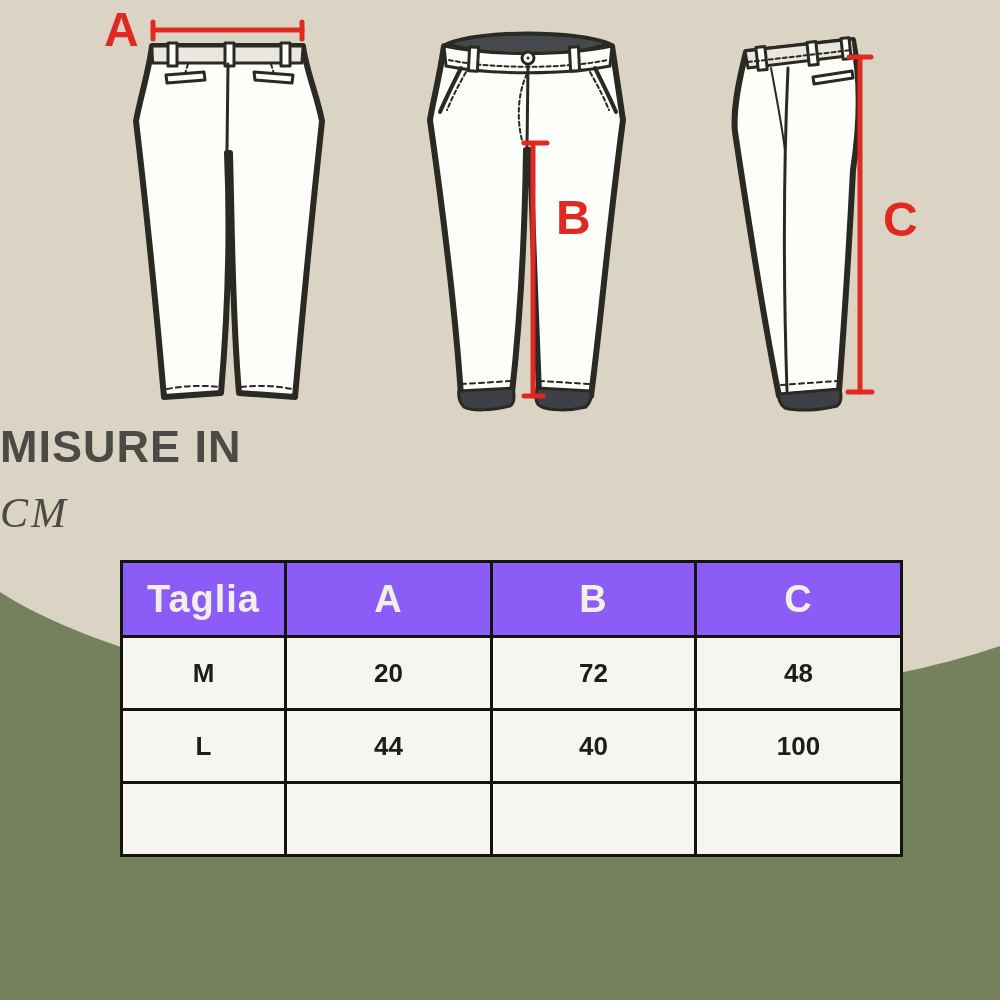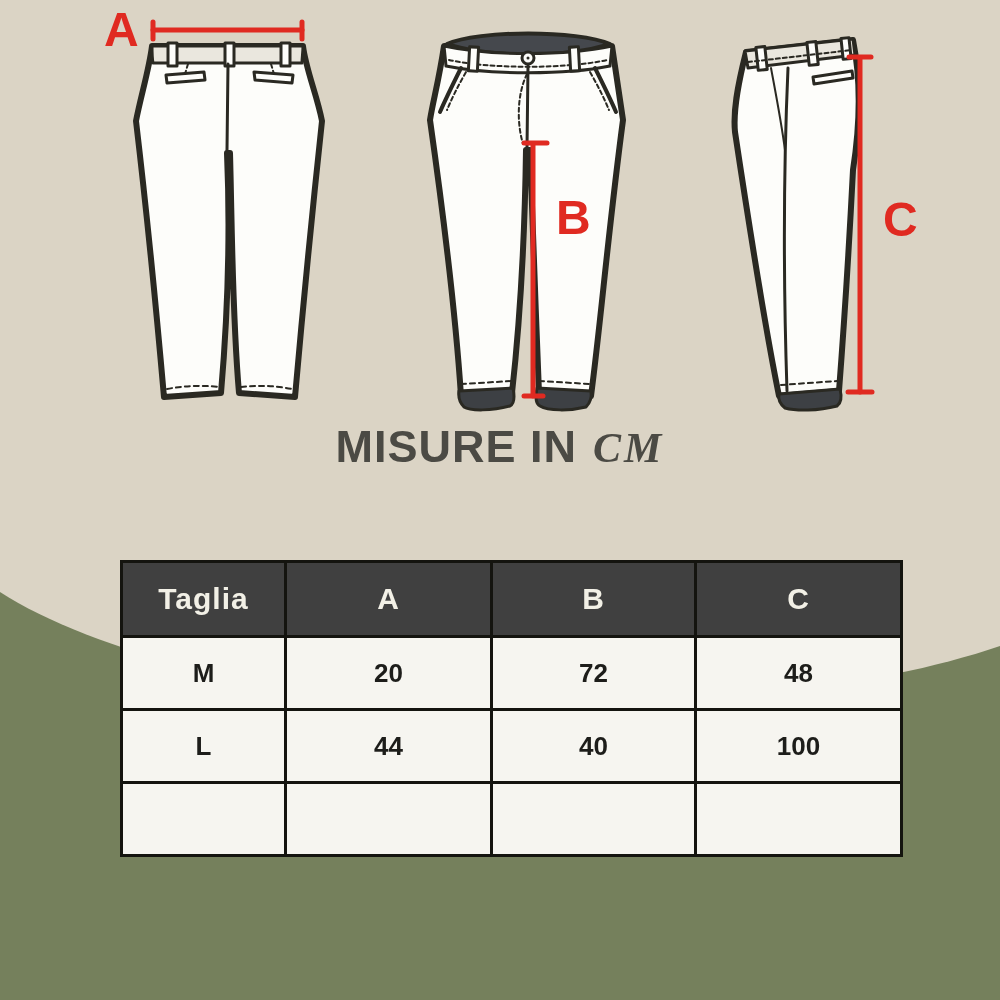--- a/index.html
+++ b/index.html
@@ -10,37 +10,38 @@
   .scene-svg{position:absolute;left:0;top:0;}
   .measure-letter{
     position:absolute;font-weight:bold;font-size:48px;line-height:1;
     color:#e02a21;font-family:"Liberation Sans",sans-serif;
   }
   .measure-letter.a{left:104px;top:6px;}
   .measure-letter.b{left:556px;top:194px;}
   .measure-letter.c{left:883px;top:196px;}
   .title{
     position:absolute;left:0;top:421px;width:1000px;
-    display:flex;justify-content:center;align-items:baseline;gap:16px;
+    display:flex;align-items:baseline;gap:16px;
     color:#4b4a44;
+    flex-direction:column;
   }
   .title-main{font-size:45px;font-weight:bold;letter-spacing:1px;}
   .title-unit{
-    font-family:"Liberation Serif",serif;font-style:italic;font-weight:bold;
+    font-family:"Liberation Serif",serif;font-style:italic;font-weight:normal;
     font-size:42px;letter-spacing:3px;
   }
   .size-table{
     position:absolute;left:120px;top:560px;
     border-collapse:collapse;table-layout:fixed;width:780px;height:282px;
   }
   .size-table th,.size-table td{
     border:3px solid #14140f;text-align:center;vertical-align:middle;padding:0;
   }
   .size-table th{
-    background:#404040;color:#f2f0e6;font-size:30px;font-weight:bold;
+    background:#8b5cf6;color:#f2f0e6;font-size:38px;font-weight:bold;
     letter-spacing:1px;height:72px;
   }
   .size-table td{
     background:#f6f5f0;color:#1d1d1a;font-size:26px;font-weight:bold;height:70px;
   }
   .col-taglia{width:164px;}
   .col-a{width:206px;}
   .col-b{width:204px;}
   .col-c{width:206px;}
 </style>

